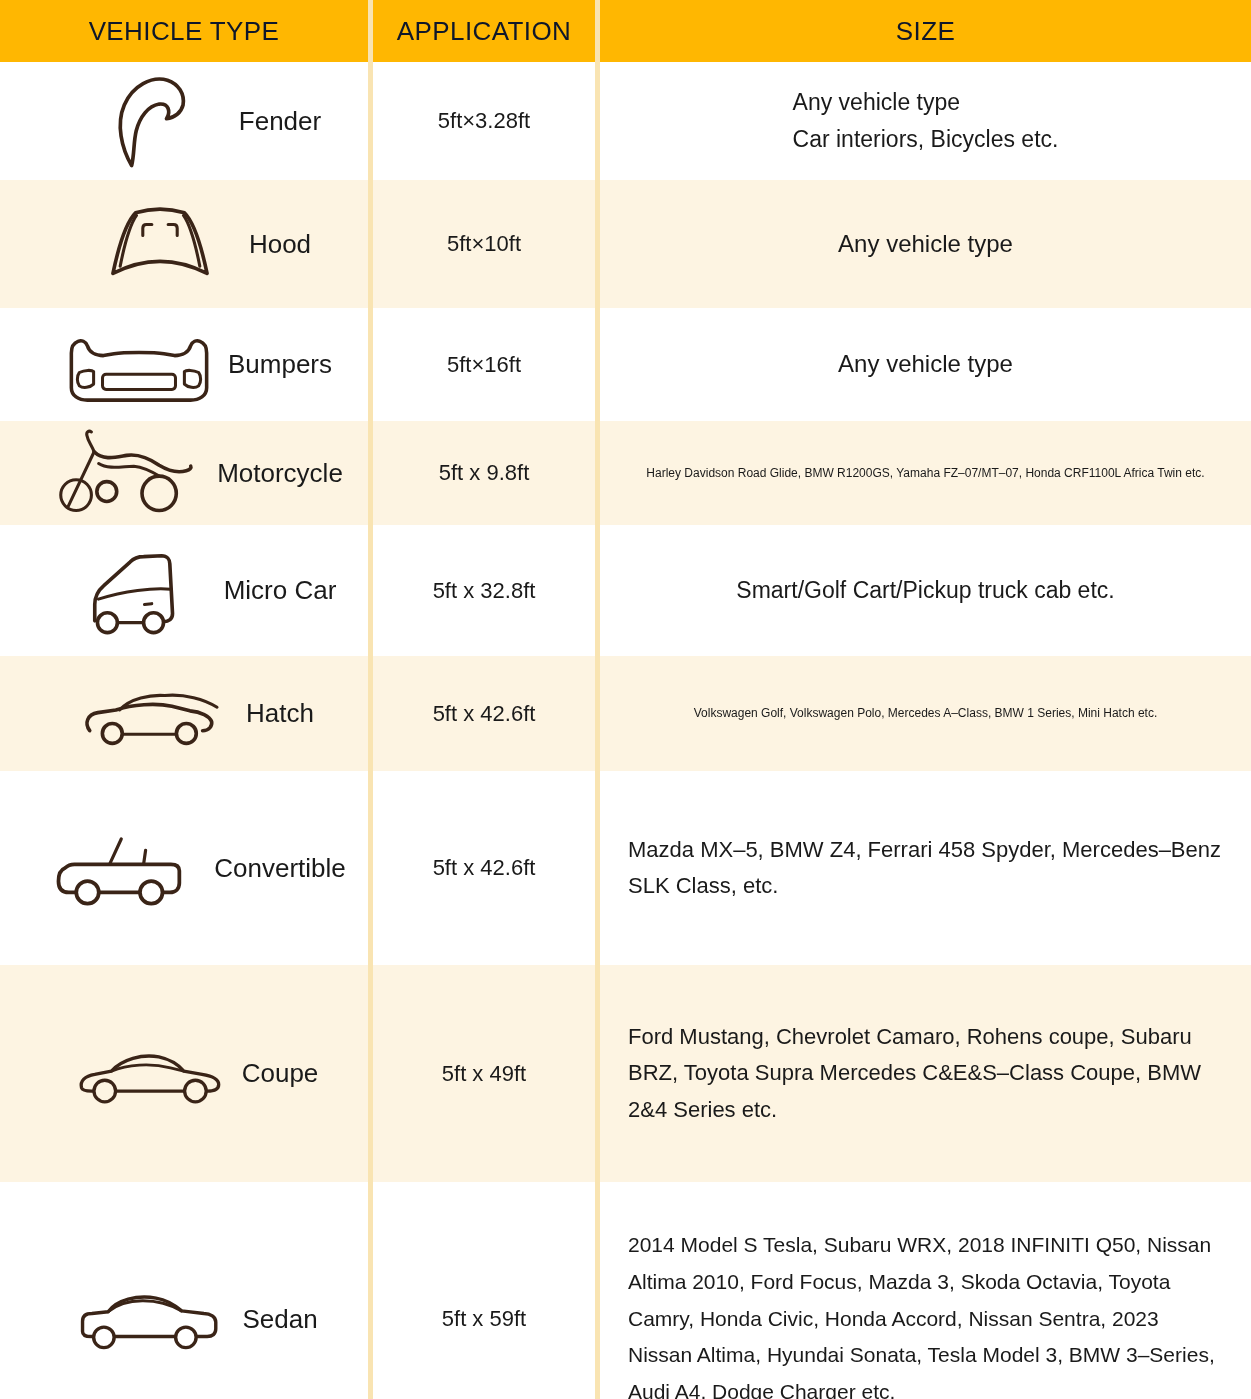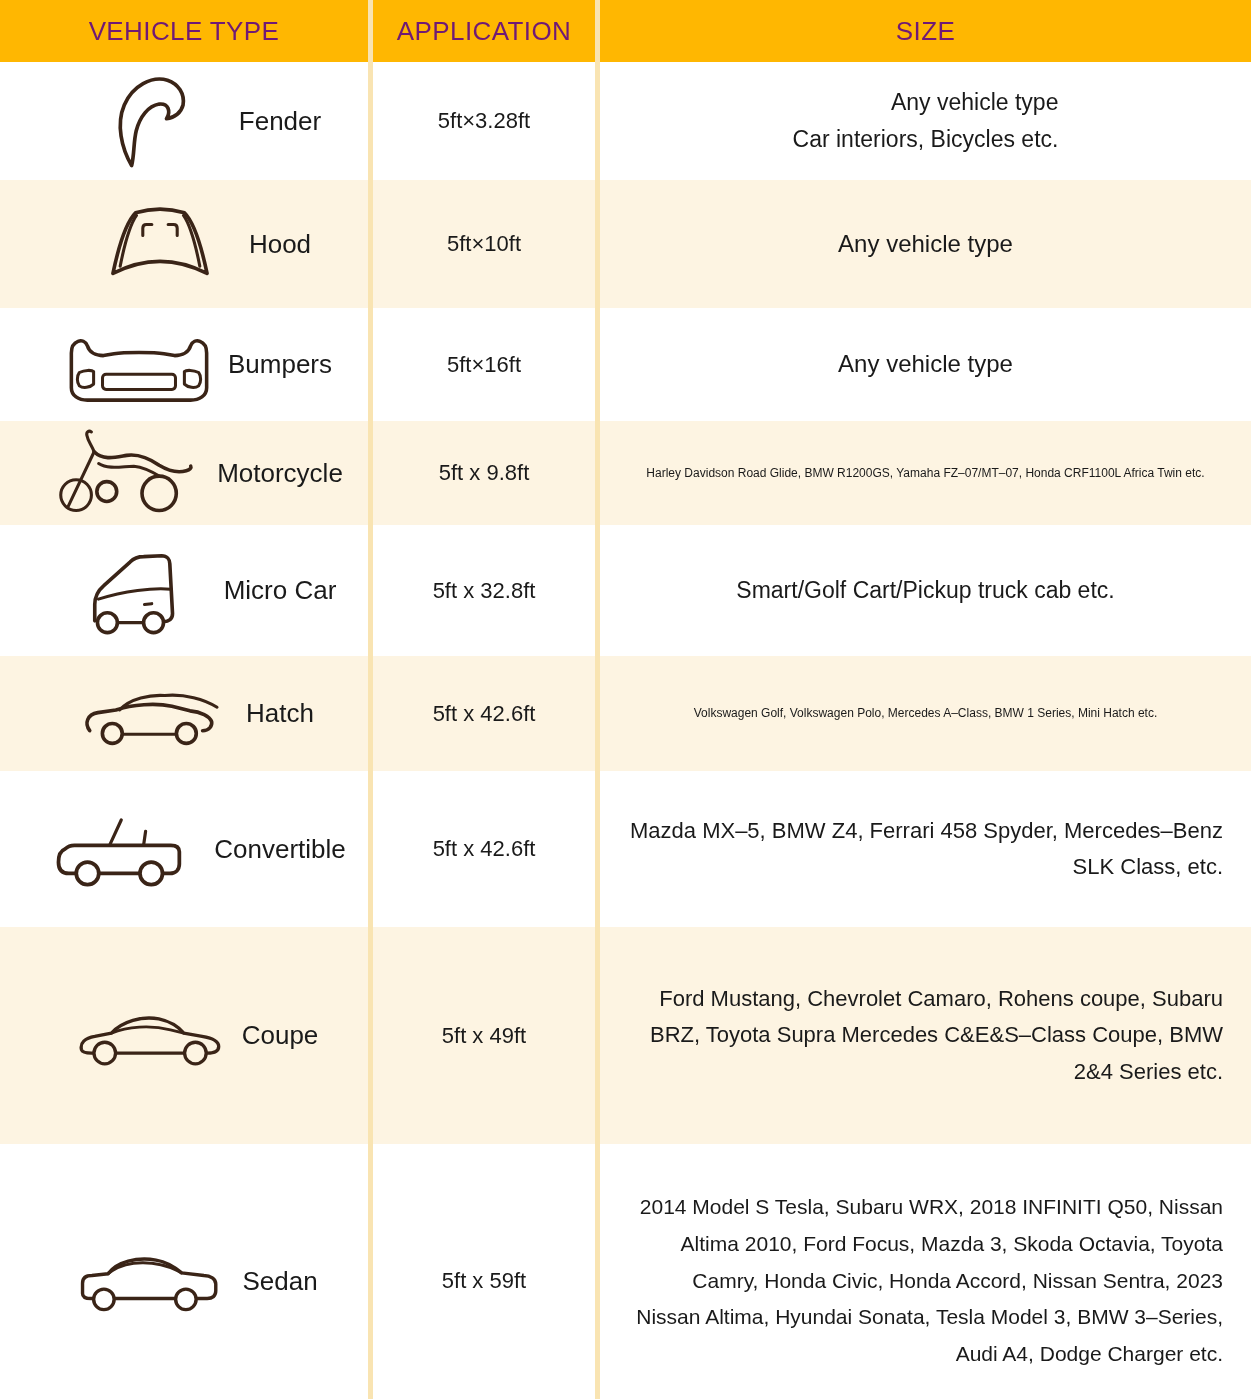--- a/index.html
+++ b/index.html
@@ -6,31 +6,31 @@
   html,body{width:1251px}
   body{
     height:1399px;overflow:hidden;
     font-family:"Liberation Sans","DejaVu Sans",sans-serif;
     color:var(--text,#1a1a1a);background:#fff;
   }
   .table{width:1251px;height:1399px;background:var(--divider,#F9E4B2);display:flex;flex-direction:column}
   .row{display:grid;grid-template-columns:368px 222px 1fr;column-gap:5px;flex:0 0 auto}
   .row .cell{background:var(--bg);display:flex;align-items:center;justify-content:center}
   .row-header{--bg:var(--header-bg,#FFB701);height:62px}
-  .row-header .cell{font-size:26px;font-weight:500;letter-spacing:.4px;color:#701a75}
+  .row-header .cell{font-size:26px;font-weight:500;letter-spacing:.4px;color:#0f172a}
   .row-white{--bg:var(--row-bg,#ffffff)}
   .row-cream{--bg:var(--row-alt-bg,#FDF4E2)}
   .row-fender{height:118px}.row-hood{height:128px}.row-bumpers{height:113px}
   .row-motorcycle{height:104px}.row-micro{height:131px}.row-hatch{height:115px}
-  .row-convertible{height:156px}.row-coupe{height:217px}.row-sedan{height:274px}
+  .row-convertible{height:194px}.row-coupe{height:217px}.row-sedan{height:274px}
   .type-cell{justify-content:flex-start;padding-left:24px}
   .icon-box{flex:0 0 158px;width:158px;display:flex;align-items:center;justify-content:center}
   .type-label{font-size:26px;margin-left:10px;white-space:nowrap}
   .size-cell{font-size:22px}
-  .app-cell{padding:0 28px;text-align:right}
+  .app-cell{padding:0 28px;text-align:left}
   .app-inner{max-width:604px;margin:0 auto;line-height:1.6}
   .row-fender .app-inner{font-size:23px}
   .row-hood .app-inner,.row-bumpers .app-inner{font-size:24px}
   .row-motorcycle .app-inner,.row-hatch .app-inner{font-size:12px;line-height:1.7}
   .row-micro .app-inner{font-size:23px}
   .row-convertible .app-inner,.row-coupe .app-inner{font-size:22px;line-height:1.65}
   .row-sedan .app-inner{font-size:21px;line-height:1.75}
   svg{display:block}
   svg .ln{fill:none;stroke:var(--icon,#3A2417);stroke-width:4;stroke-linecap:round;stroke-linejoin:round}
   svg .ln-thin{fill:none;stroke:var(--icon,#3A2417);stroke-width:3.4;stroke-linecap:round;stroke-linejoin:round}

